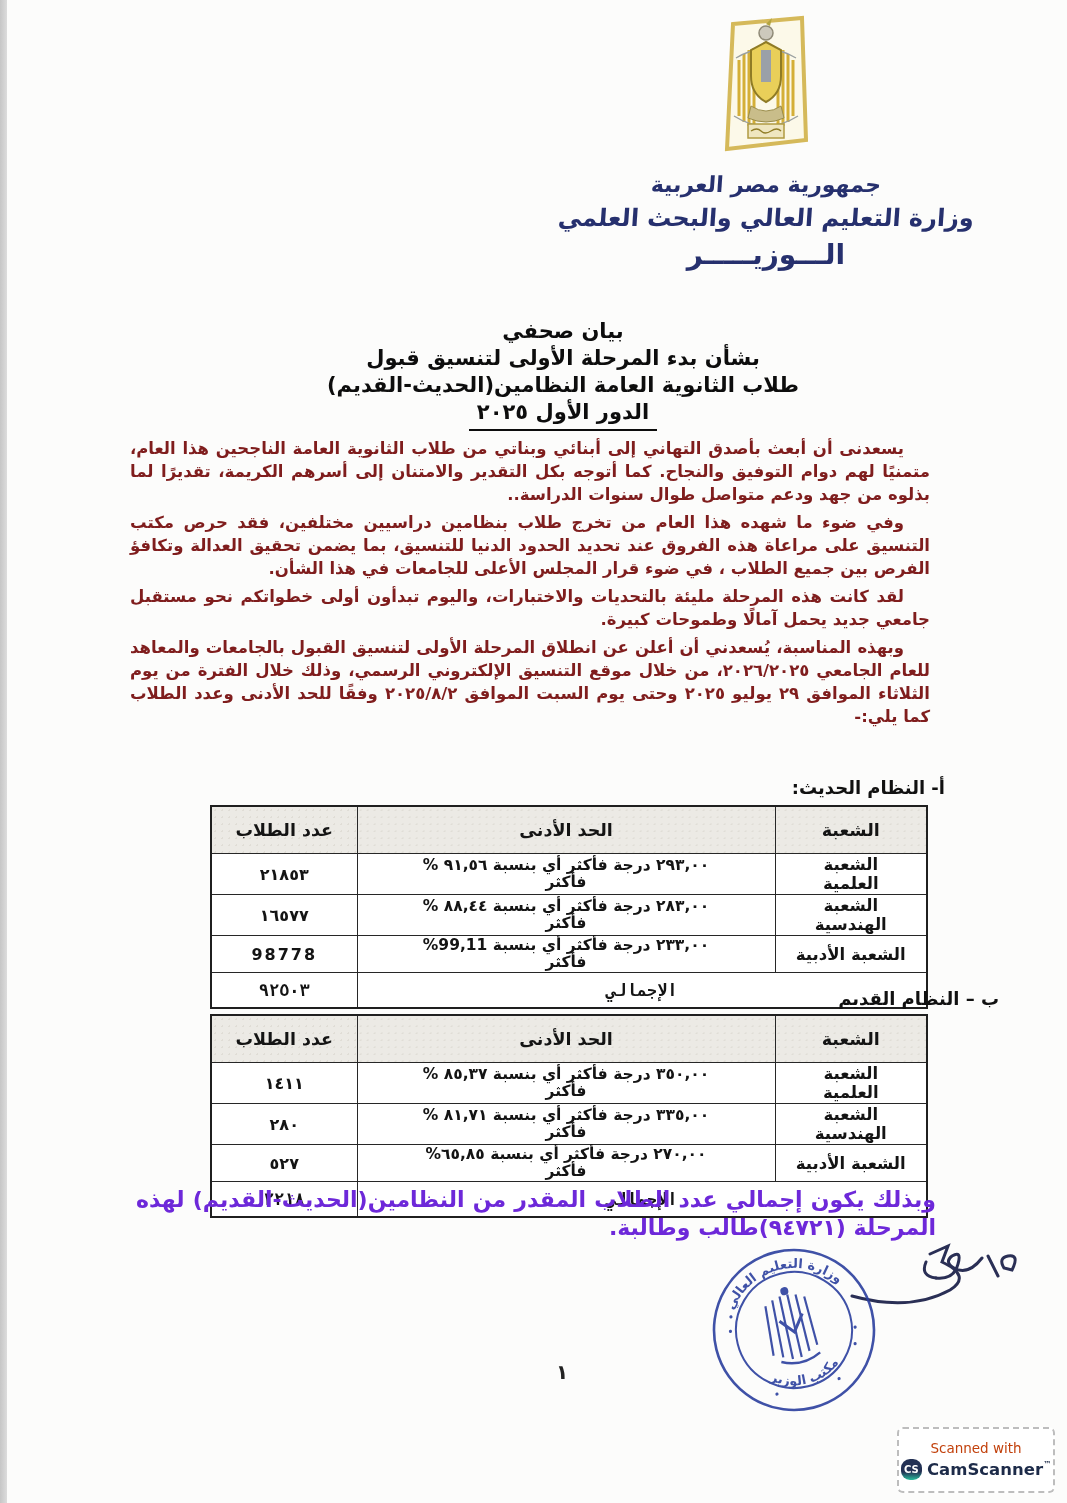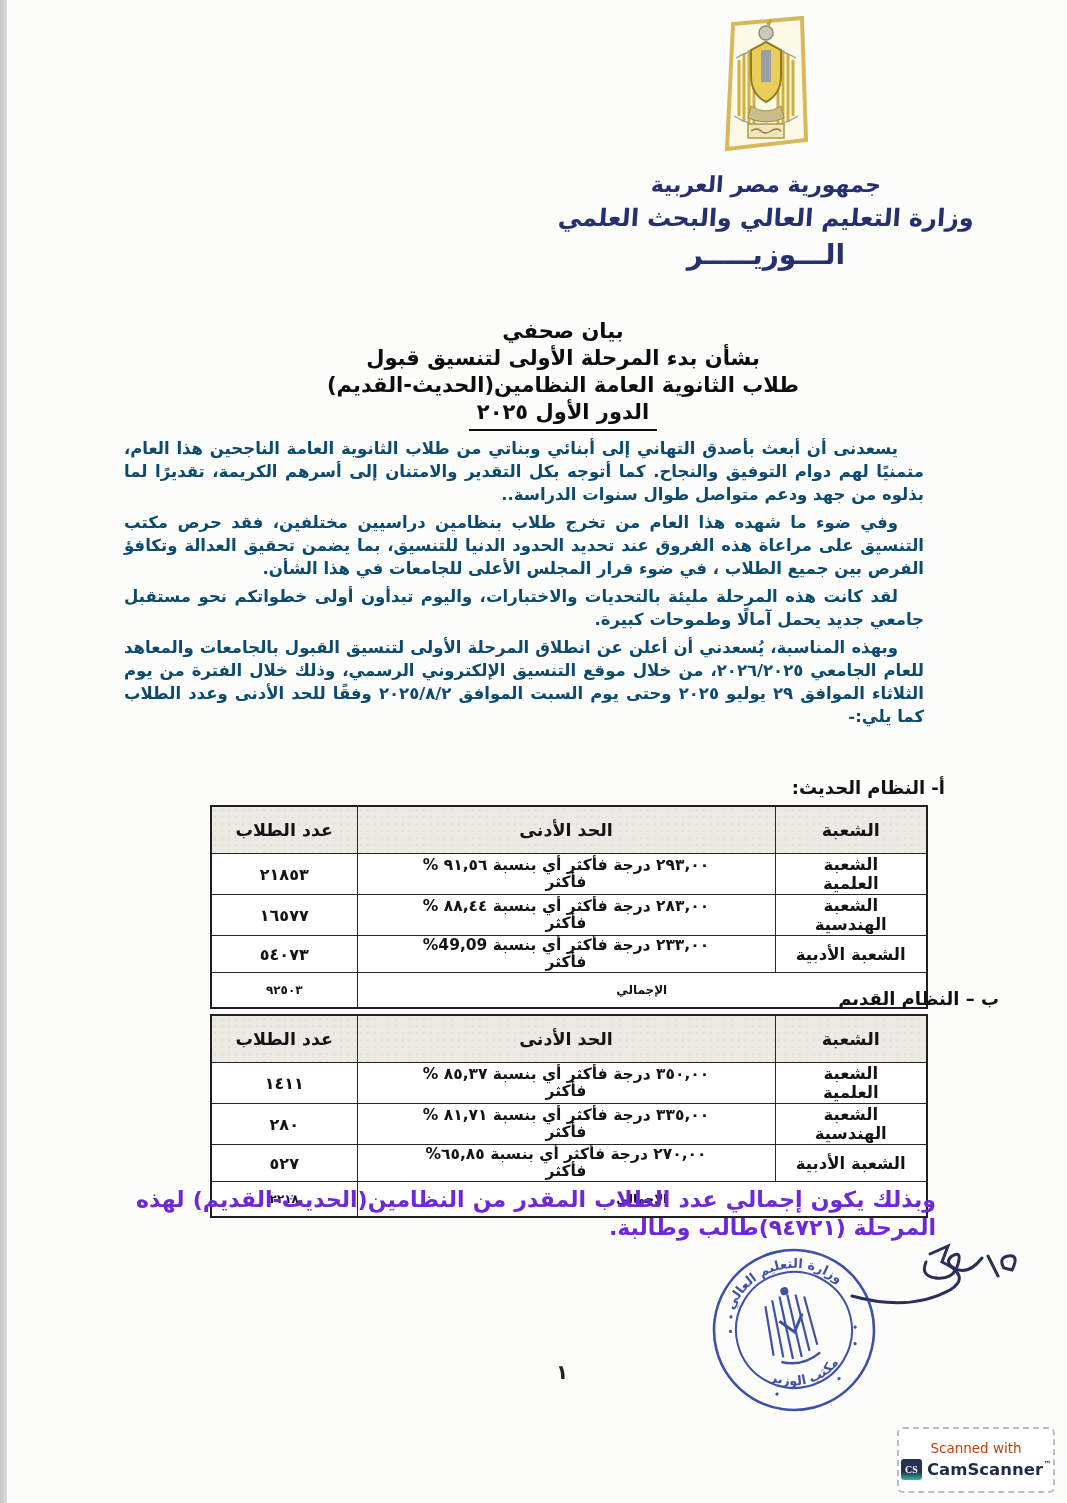--- a/index.html
+++ b/index.html
@@ -18,59 +18,59 @@
   .callig .l1{font-size:22px;line-height:30px;transform:skewX(-4deg);}
   .callig .l2{font-size:24px;line-height:36px;transform:skewX(-4deg);}
   .callig .l3{font-size:28px;line-height:38px;letter-spacing:2px;}
   
   .title{position:absolute;left:233px;top:318px;width:660px;text-align:center;
     direction:rtl;font-weight:bold;color:#0d0d0d;}
   .title div{font-size:21px;line-height:27px;}
   .title .underlined span{display:inline-block;border-bottom:2.5px solid #0d0d0d;
     padding:0 8px 3px;}
   
-  .bodytext{position:absolute;left:124px;top:437px;width:800px;direction:rtl;
-    text-align:justify;font-weight:700;font-size:16.5px;line-height:23px;color:#0c4a6e;}
+  .bodytext{position:absolute;left:130px;top:437px;width:800px;direction:rtl;
+    text-align:justify;font-weight:700;font-size:16.5px;line-height:23px;color:#7f1d1d;}
   .bodytext p{margin:0 0 5px 0;text-indent:26px;}
   
   .sec-heading{position:absolute;direction:rtl;font-weight:bold;font-size:18px;color:#111;}
   .sec-a{right:122px;top:777px;}
   .sec-b{right:68px;top:988px;}
   
   table.minima{position:absolute;left:210px;width:716px;border-collapse:collapse;
     direction:rtl;table-layout:fixed;font-weight:bold;color:#141414;
     border:2.5px solid #1f1f1f;background:#fff;}
   table.t-a{top:805px;}
   table.t-b{top:1014px;}
   table.minima th,table.minima td{border:1.6px solid #272727;text-align:center;
     vertical-align:middle;padding:1px 20px;}
   table.minima th{height:44px;font-size:17.5px;background:#eceae5;
     background-image:radial-gradient(#e0ddd6 1px,transparent 1px);background-size:7px 7px;}
   table.minima td{height:34px;}
   td.div-cell{font-size:16.5px;}
   td.min-cell{font-size:15.5px;line-height:17px;}
   td.min-cell span{display:block;}
   td.count-cell{font-size:16px;letter-spacing:2px;}
-  tr.total-row td{height:32px;font-size:12px;}
+  tr.total-row td{height:32px;font-size:17px;font-family:Liberation Mono, monospace;}
   
   .closing{position:absolute;left:136px;top:1186px;width:800px;direction:rtl;
     text-align:justify;font-weight:700;font-size:22px;line-height:28px;color:#6d28d9;}
   
   .stamp{position:absolute;left:702px;top:1238px;width:184px;height:184px;}
   .signature{position:absolute;left:812px;top:1232px;width:215px;height:95px;}
   
   .pageno{position:absolute;left:556px;top:1360px;font-size:20px;font-weight:bold;color:#222;}
   .cs-badge{position:absolute;left:897px;top:1427px;width:154px;height:62px;
     border:2px dashed #bdbdbd;border-radius:6px;background:#fff;
     display:flex;flex-direction:column;align-items:center;justify-content:center;gap:3px;}
   .cs-line1{font-size:13.5px;color:#c2410c;}
   .cs-row{display:flex;align-items:center;gap:5px;}
-  .cs-logo{width:21px;height:21px;border-radius:3px;
+  .cs-logo{width:21px;height:21px;border-radius:9px;
     background:linear-gradient(180deg,#233154 62%,#2bbd9c 100%);
-    color:#fff;font-size:10px;font-weight:bold;display:flex;align-items:center;justify-content:center;font-family:Liberation Serif, serif;}
+    color:#fff;font-size:10px;font-weight:bold;display:flex;align-items:center;justify-content:center;}
   .cs-brand{font-size:16.5px;font-weight:bold;color:#1d2b49;}
   .cs-tm{font-size:8px;color:#1d2b49;vertical-align:top;}
 </style>
 </head>
 <body>
 
 <div class="page">
   <div class="edge-strip"></div>
 
   <svg class="emblem" viewBox="0 0 120 150">
@@ -147,24 +147,24 @@
         <td class="div-cell">الشعبة الهندسية</td>
         <td class="min-cell">
           <span>٢٨٣,٠٠ درجة فأكثر أي بنسبة ٨٨,٤٤ %</span>
           <span>فأكثر</span>
         </td>
         <td class="count-cell">١٦٥٧٧</td>
       </tr>
       <tr>
         <td class="div-cell">الشعبة الأدبية</td>
         <td class="min-cell">
-          <span>٢٣٣,٠٠ درجة فأكثر أي بنسبة 49,09%</span>
-          <span>فأكثر</span>
-        </td>
-        <td class="count-cell">٥٤٠٧٣</td>
+          <span>٢٣٣,٠٠ درجة فأكثر أي بنسبة 99,11%</span>
+          <span>فأكثر</span>
+        </td>
+        <td class="count-cell">98778</td>
       </tr>
       <tr class="total-row">
         <td colspan="2">الإجمالي</td>
         <td class="count-cell">٩٢٥٠٣</td>
       </tr>
     </tbody>
   </table>
 
   <div class="sec-heading sec-b">ب – النظام القديم</div>
   <table class="minima t-b">

